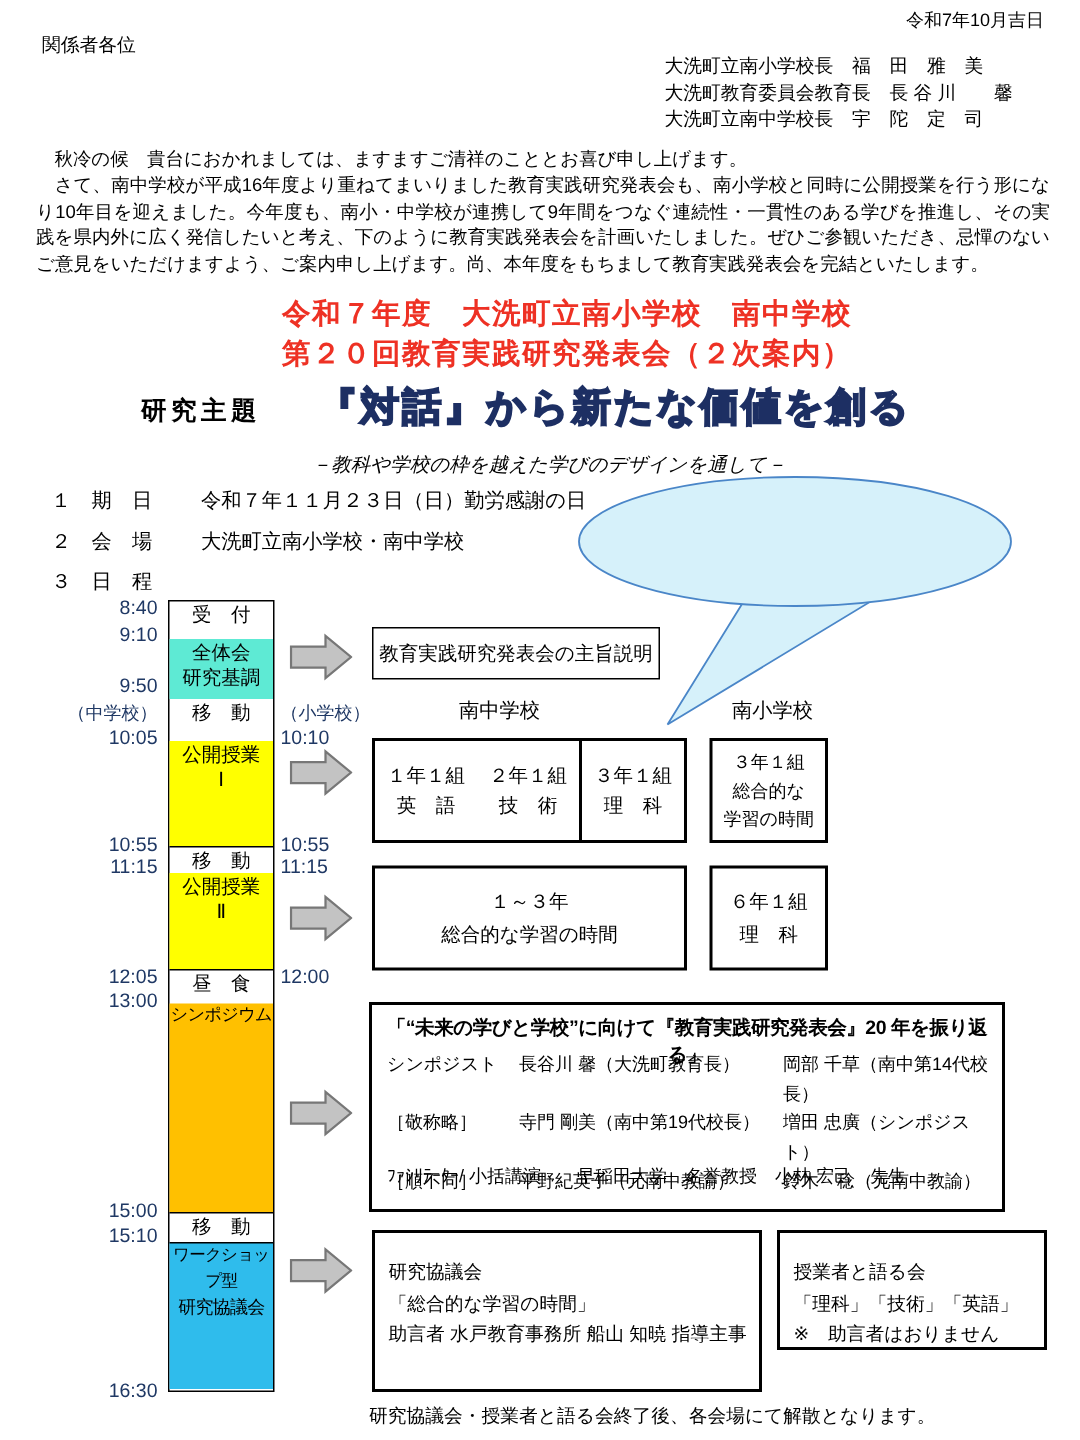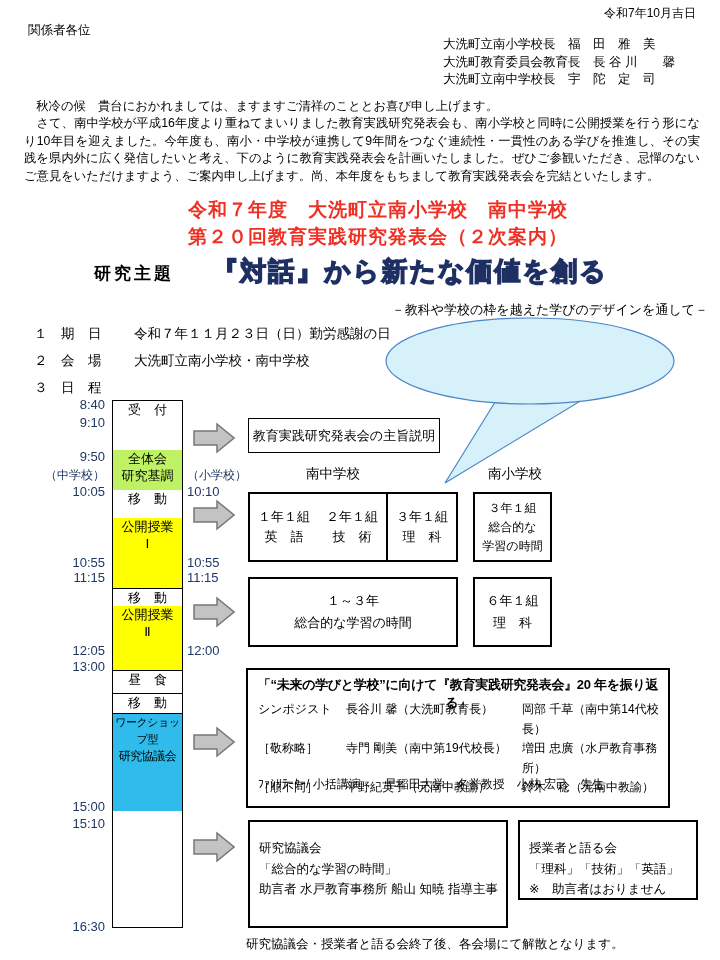--- a/index.html
+++ b/index.html
@@ -21,33 +21,33 @@
 
   .title-red { top:196px; left:36px; width:684px; text-align:center;
     color:#EE3124; font-size:19px; font-weight:bold; line-height:27px; letter-spacing:1px; }
 
   .theme-label { top:262px; left:94px; font-size:17px; font-weight:bold; letter-spacing:3px; }
   .theme-art { top:254px; left:190px; width:440px; text-align:center;
     font-size:26px; font-weight:bold; letter-spacing:2px; color:#1D2F63; }
   @supports ((-webkit-text-stroke: 1px black)) {
     .theme-art { color:#fff; -webkit-text-stroke:1.4px #1D2F63; }
   }
-  .subtitle { top:301px; left:48px; width:660px; text-align:right; font-size:13px; }
+  .subtitle { top:301px; left:36px; width:660px; text-align:center; font-size:13px;font-style:italic; }
 
   .info-label { left:34px; font-size:13.5px; }
   .info-value { left:134px; font-size:13.5px; }
 
   .bubble-svg { left:380px; top:316px; }
   .bubble-text { left:406px; top:332px; width:258px; font-size:13px; line-height:18.5px; }
 
   
   .col { left:112px; top:400px; width:71px; height:528px; border:1.5px solid #000; background:#fff; }
   .seg { width:100%; display:flex; flex-direction:column; align-items:center; justify-content:flex-start;
          font-size:13px; line-height:17px; text-align:center; }
-  .seg-green  { background:#bef264;margin-top:24px; }
+  .seg-green  { background:#5eead4; }
   .seg-yellow { background:#FFFF00; }
   .seg-orange { background:#FFC000; }
   .seg-blue   { background:#2FBCEC; }
   .line-top { border-top:1px solid #000; }
   .fs11 { font-size:11px; letter-spacing:-0.5px; }
   .fs115 { font-size:11.5px; letter-spacing:-0.5px; }
 
   .time-l { left:8px; width:97px; text-align:right; font-size:13px; color:#1F3864; height:16px; line-height:16px; }
   .time-r { left:187px; font-size:13px; color:#1F3864; height:16px; line-height:16px; }
   .arrow { left:193px; width:42px; height:32px; }
@@ -140,20 +140,23 @@
     </div>
     <div class="seg line-top" style="height:18px">
       <span>移　動</span>
     </div>
     <div class="seg seg-yellow" style="height:64px">
       <span>公開授業</span>
       <span>Ⅱ</span>
     </div>
     <div class="seg line-top" style="height:23px">
       <span>昼　食</span>
+    </div>
+    <div class="seg seg-orange fs115" style="height:139px">
+      <span>シンポジウム</span>
     </div>
     <div class="seg line-top" style="height:20px">
       <span>移　動</span>
     </div>
     <div class="seg seg-blue line-top fs11" style="height:98px">
       <span>ワークショップ型</span>
       <span style="font-size:12px">研究協議会</span>
     </div>
   </div>
 
@@ -232,21 +235,21 @@
     <div class="sympo-title">「“未来の学びと学校”に向けて『教育実践研究発表会』20 年を振り返る」</div>
     <div class="sympo-rows">
       <div class="srow">
         <span class="srole">シンポジスト</span>
         <span class="sname1">長谷川 馨（大洗町教育長）</span>
         <span class="sname2">岡部 千草（南中第14代校長）</span>
       </div>
       <div class="srow">
         <span class="srole">［敬称略］</span>
         <span class="sname1">寺門 剛美（南中第19代校長）</span>
-        <span class="sname2">増田 忠廣（水戸教育事務所）</span>
+        <span class="sname2">増田 忠廣（シンポジスト）</span>
       </div>
       <div class="srow">
         <span class="srole">［順不同］</span>
         <span class="sname1">平野紀英子（元南中教諭）</span>
         <span class="sname2">鈴木　稔（元南中教諭）</span>
       </div>
     </div>
     <div class="facil">ﾌｧｼﾘﾃｰﾀｰ/ 小括講演　　早稲田大学　名誉教授　小林 宏己　先生</div>
   </div>
 

